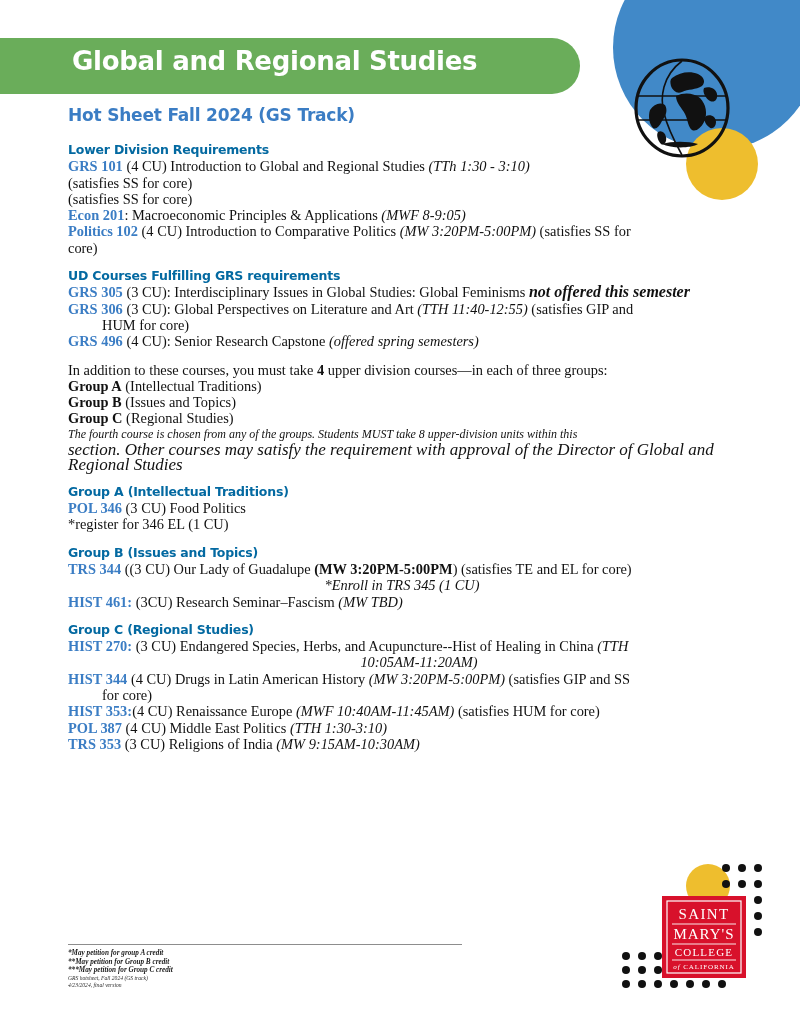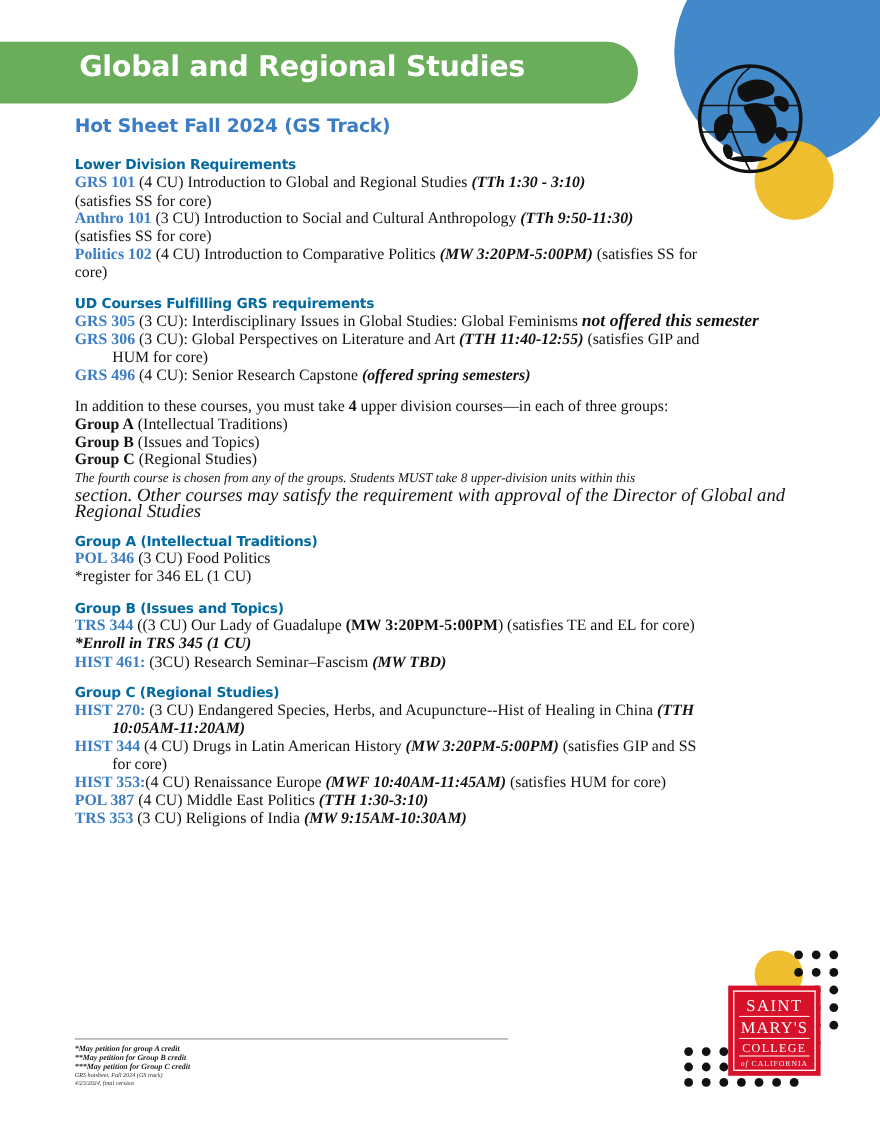--- a/index.html
+++ b/index.html
@@ -91,21 +91,21 @@
 
   .line {
     font-family: "Liberation Serif", serif;
     font-size: 14.4px;
     color: #111111;
     line-height: 16.3px;
   }
   .line.indent { padding-left: 34px; }
 
   .code  { color: #3b7dc4; font-weight: bold; }
-  .bi    { font-weight: bold; font-style: italic; }
+  .bi    { font-weight: normal; font-style: italic; text-align: center; }
   .b     { font-weight: bold; }
   .i     { }
   .sm-bi { font-weight: bold; font-style: italic; font-size: 16px; }
   .hl    { background: #fdf0a8; }
 
   .gap { height: 12px; }
 
   
   .foot-rule {
     position: absolute;
@@ -175,25 +175,25 @@
 
 <div class="doc">
 
   <div class="sec-head">Lower Division Requirements</div>
 
   <div class="line">
     <span class="code">GRS 101</span><span> (4 CU)  Introduction to Global and Regional Studies </span><span class="bi">(TTh 1:30 - 3:10)</span>
   </div>
   <div class="line i">(satisfies SS for core)</div>
 
-  <div class="line">
-    <span class="code">Anthro 101</span><span> (3 CU) Introduction to Social and Cultural Anthropology </span><span class="bi">(TTh 9:50-11:30)</span>
-  </div>
   <div class="line i">(satisfies SS for core)</div>
 
+  <div class="line">
+    <span class="code">Econ 201</span><span>:  Macroeconomic Principles &amp; Applications </span><span class="bi">(MWF 8-9:05)</span>
+  </div>
 
 
   <div class="line">
     <span class="code">Politics 102</span><span> (4 CU)  Introduction to Comparative Politics </span><span class="bi">(MW 3:20PM-5:00PM)</span><span class="i"> (satisfies SS for</span>
   </div>
   <div class="line i">core)</div>
 
   <div class="gap"></div>
 
   <div class="sec-head">UD Courses Fulfilling GRS requirements</div>

